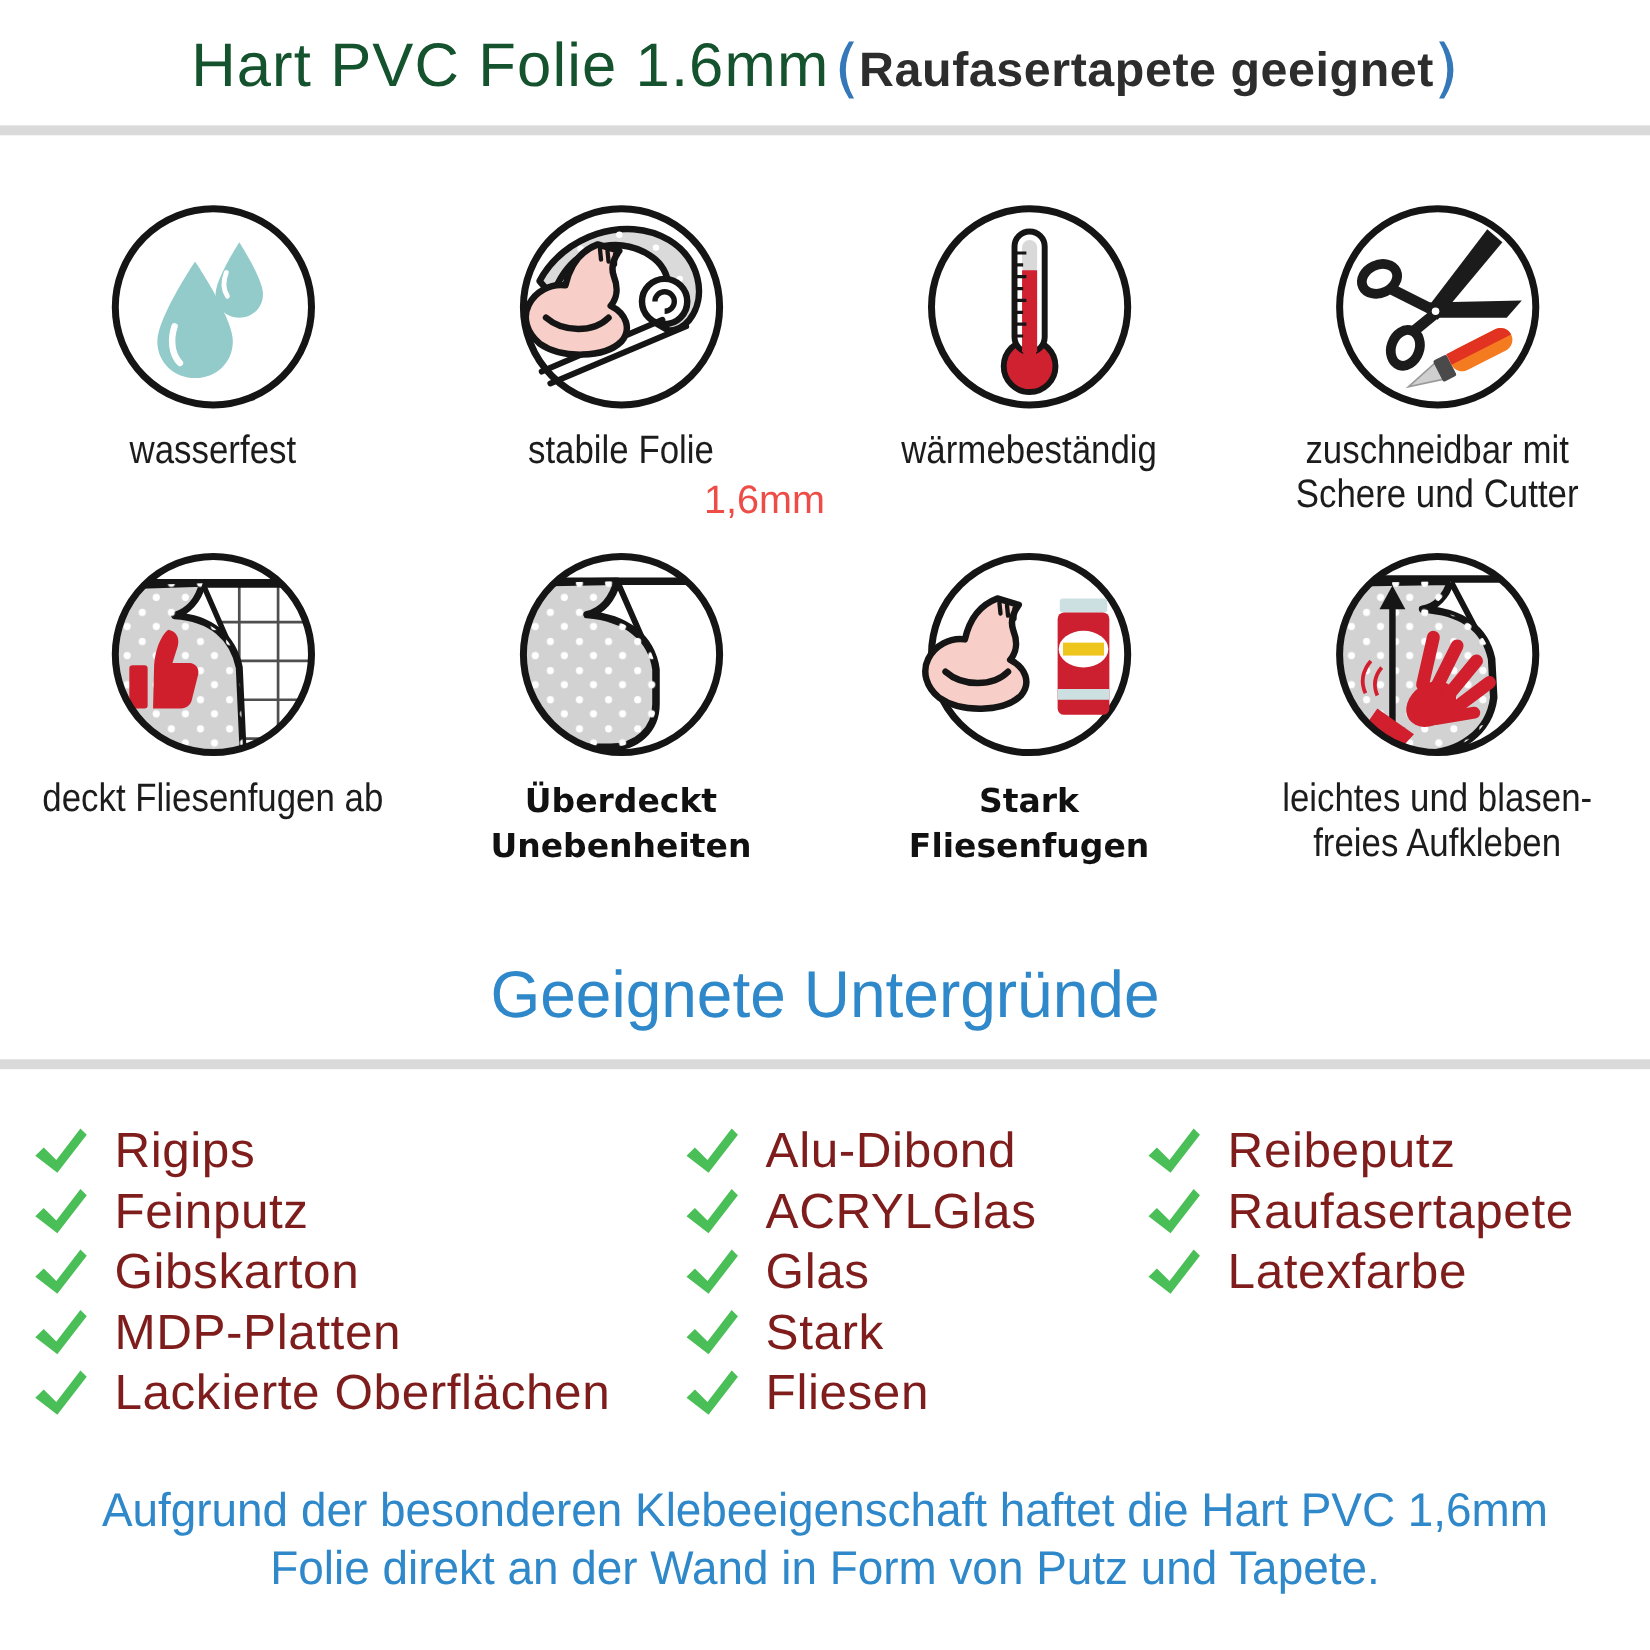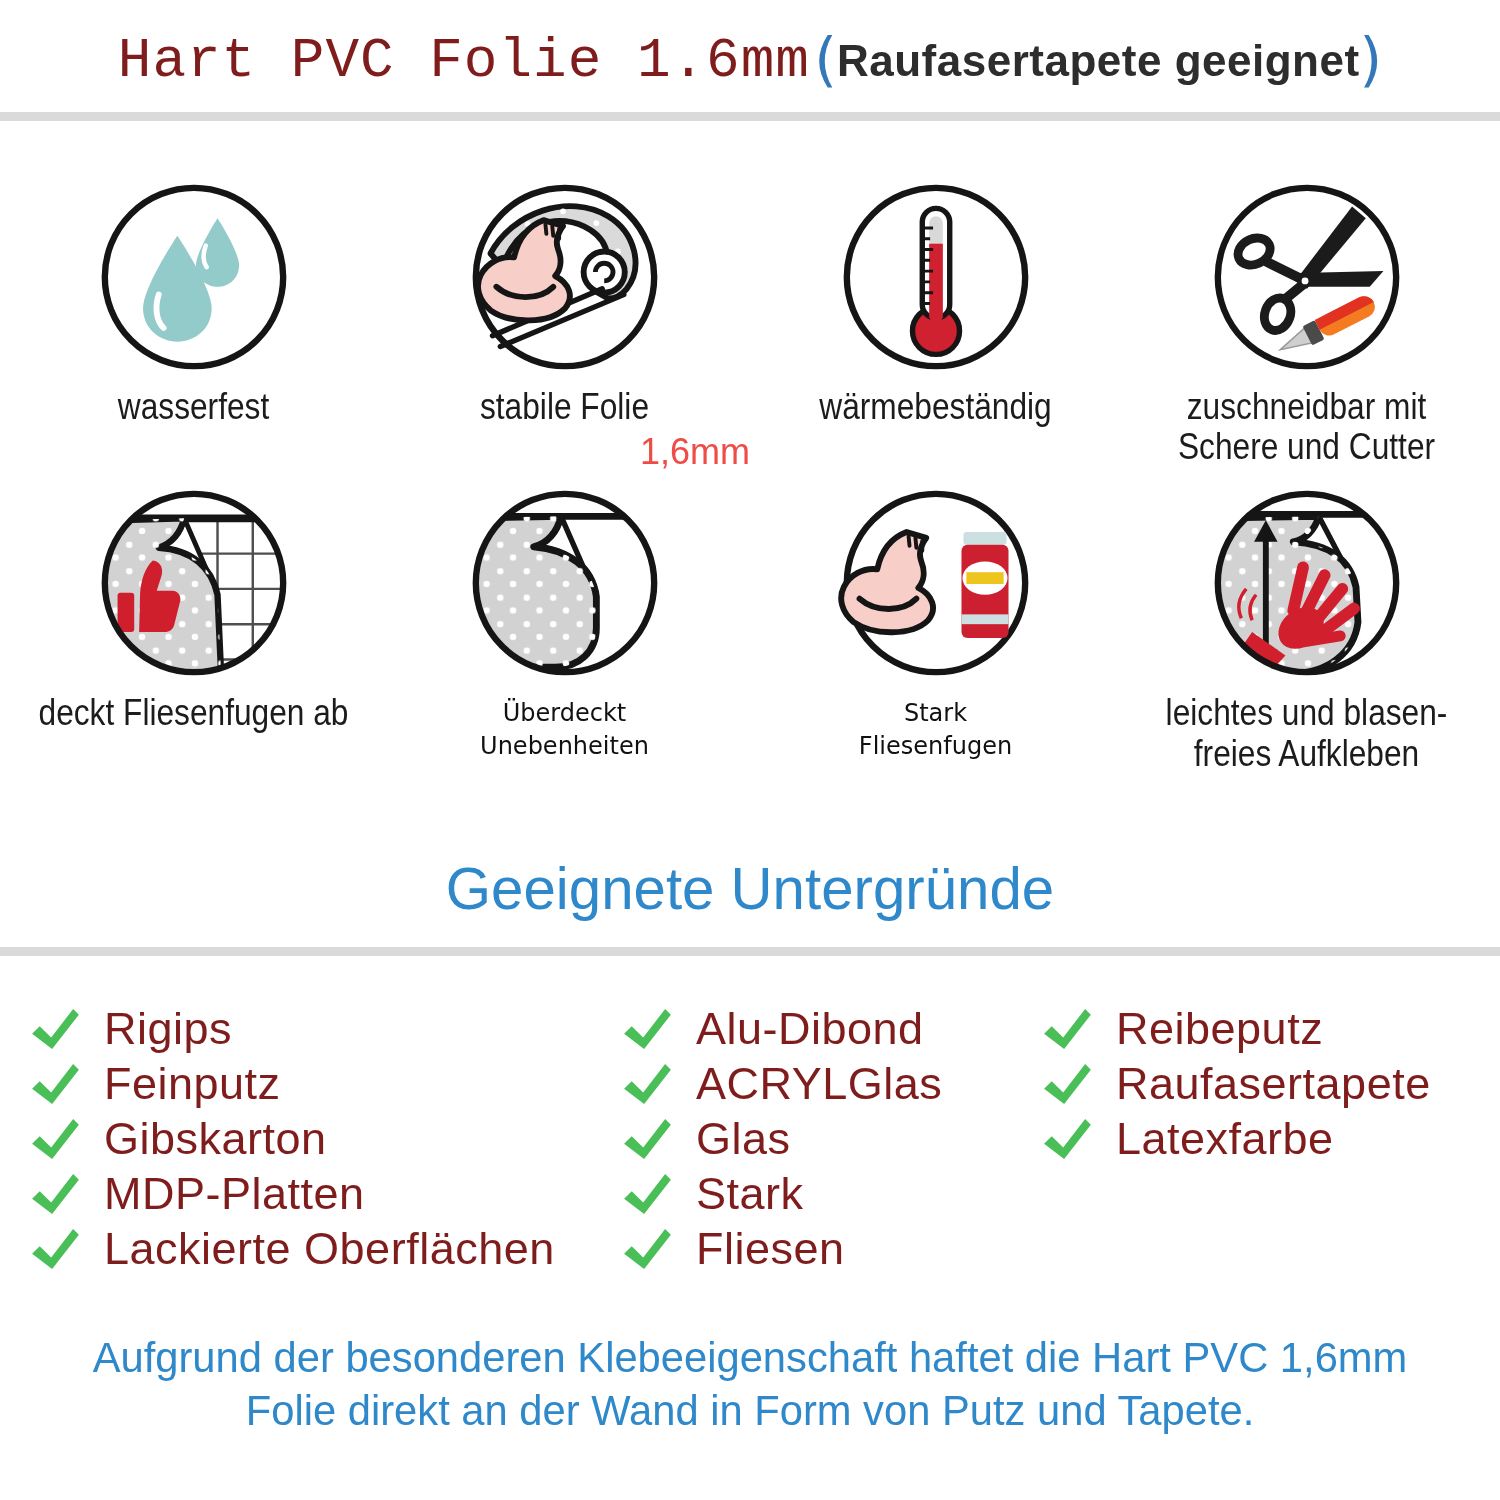--- a/index.html
+++ b/index.html
@@ -1,31 +1,31 @@
 <!DOCTYPE html>
 <html><head>
 <meta charset="utf-8">
 <style>
   html,body{margin:0;padding:0;background:#fff;}
   .page{position:relative;width:1500px;height:1500px;background:#fff;overflow:hidden;
         font-family:"Liberation Sans",sans-serif;}
   
   .header{padding-top:26px;text-align:center;white-space:nowrap;}
-  .t-main{font-family:Liberation Mono, monospace;font-size:56px;color:#7f1d1d;letter-spacing:1px;}
+  .t-main{font-family:Liberation Sans, sans-serif;font-size:56px;color:#14532d;letter-spacing:1px;}
   .t-paren{font-family:"DejaVu Sans",sans-serif;font-size:58px;color:#3478b9;vertical-align:-4px;}
   .t-sub{font-family:"Liberation Sans",sans-serif;font-size:44px;color:#2d2d2d;letter-spacing:.5px;font-weight:bold;}
   .bar{height:9px;background:#dadada;margin-top:18px;}
   
-  .features{display:grid;grid-template-columns:repeat(4,1fr);width:1484px;margin:58px auto 0;row-gap:12px;}
+  .features{display:grid;grid-template-columns:repeat(4,1fr);width:1484px;margin:58px auto 0;row-gap:22px;}
   .feature{text-align:center;}
   .icon{width:196px;height:196px;display:block;margin:0 auto;}
   .cap{margin-top:12px;font-size:36px;color:#1c1c1c;line-height:1.12;transform:scaleX(.88);}
   .cap div{min-height:0;}
   .cap-note{font-size:36px;color:#ee4c47;margin-top:4px;text-align:right;}
-  .cap-bold{font-family:"DejaVu Sans",sans-serif;font-weight:400;font-size:24px;line-height:1.35;
+  .cap-bold{font-family:"DejaVu Sans",sans-serif;font-weight:700;font-size:30px;line-height:1.35;
             color:#111;transform:none;margin-top:16px;}
   
   .sec-title{margin-top:80px;text-align:center;font-size:60px;color:#2e88ca;transform:scaleX(.97);}
   .bar2{height:9px;background:#dadada;margin-top:24px;}
   .surfaces{display:flex;margin:46px 0 0 30px;}
   .col{display:flex;flex-direction:column;}
   .col-1{width:592px;}
   .col-2{width:420px;}
   .col-3{flex:1;}
   .s-item{display:flex;align-items:center;gap:24px;height:55px;font-size:45px;color:#7f1d1d;

